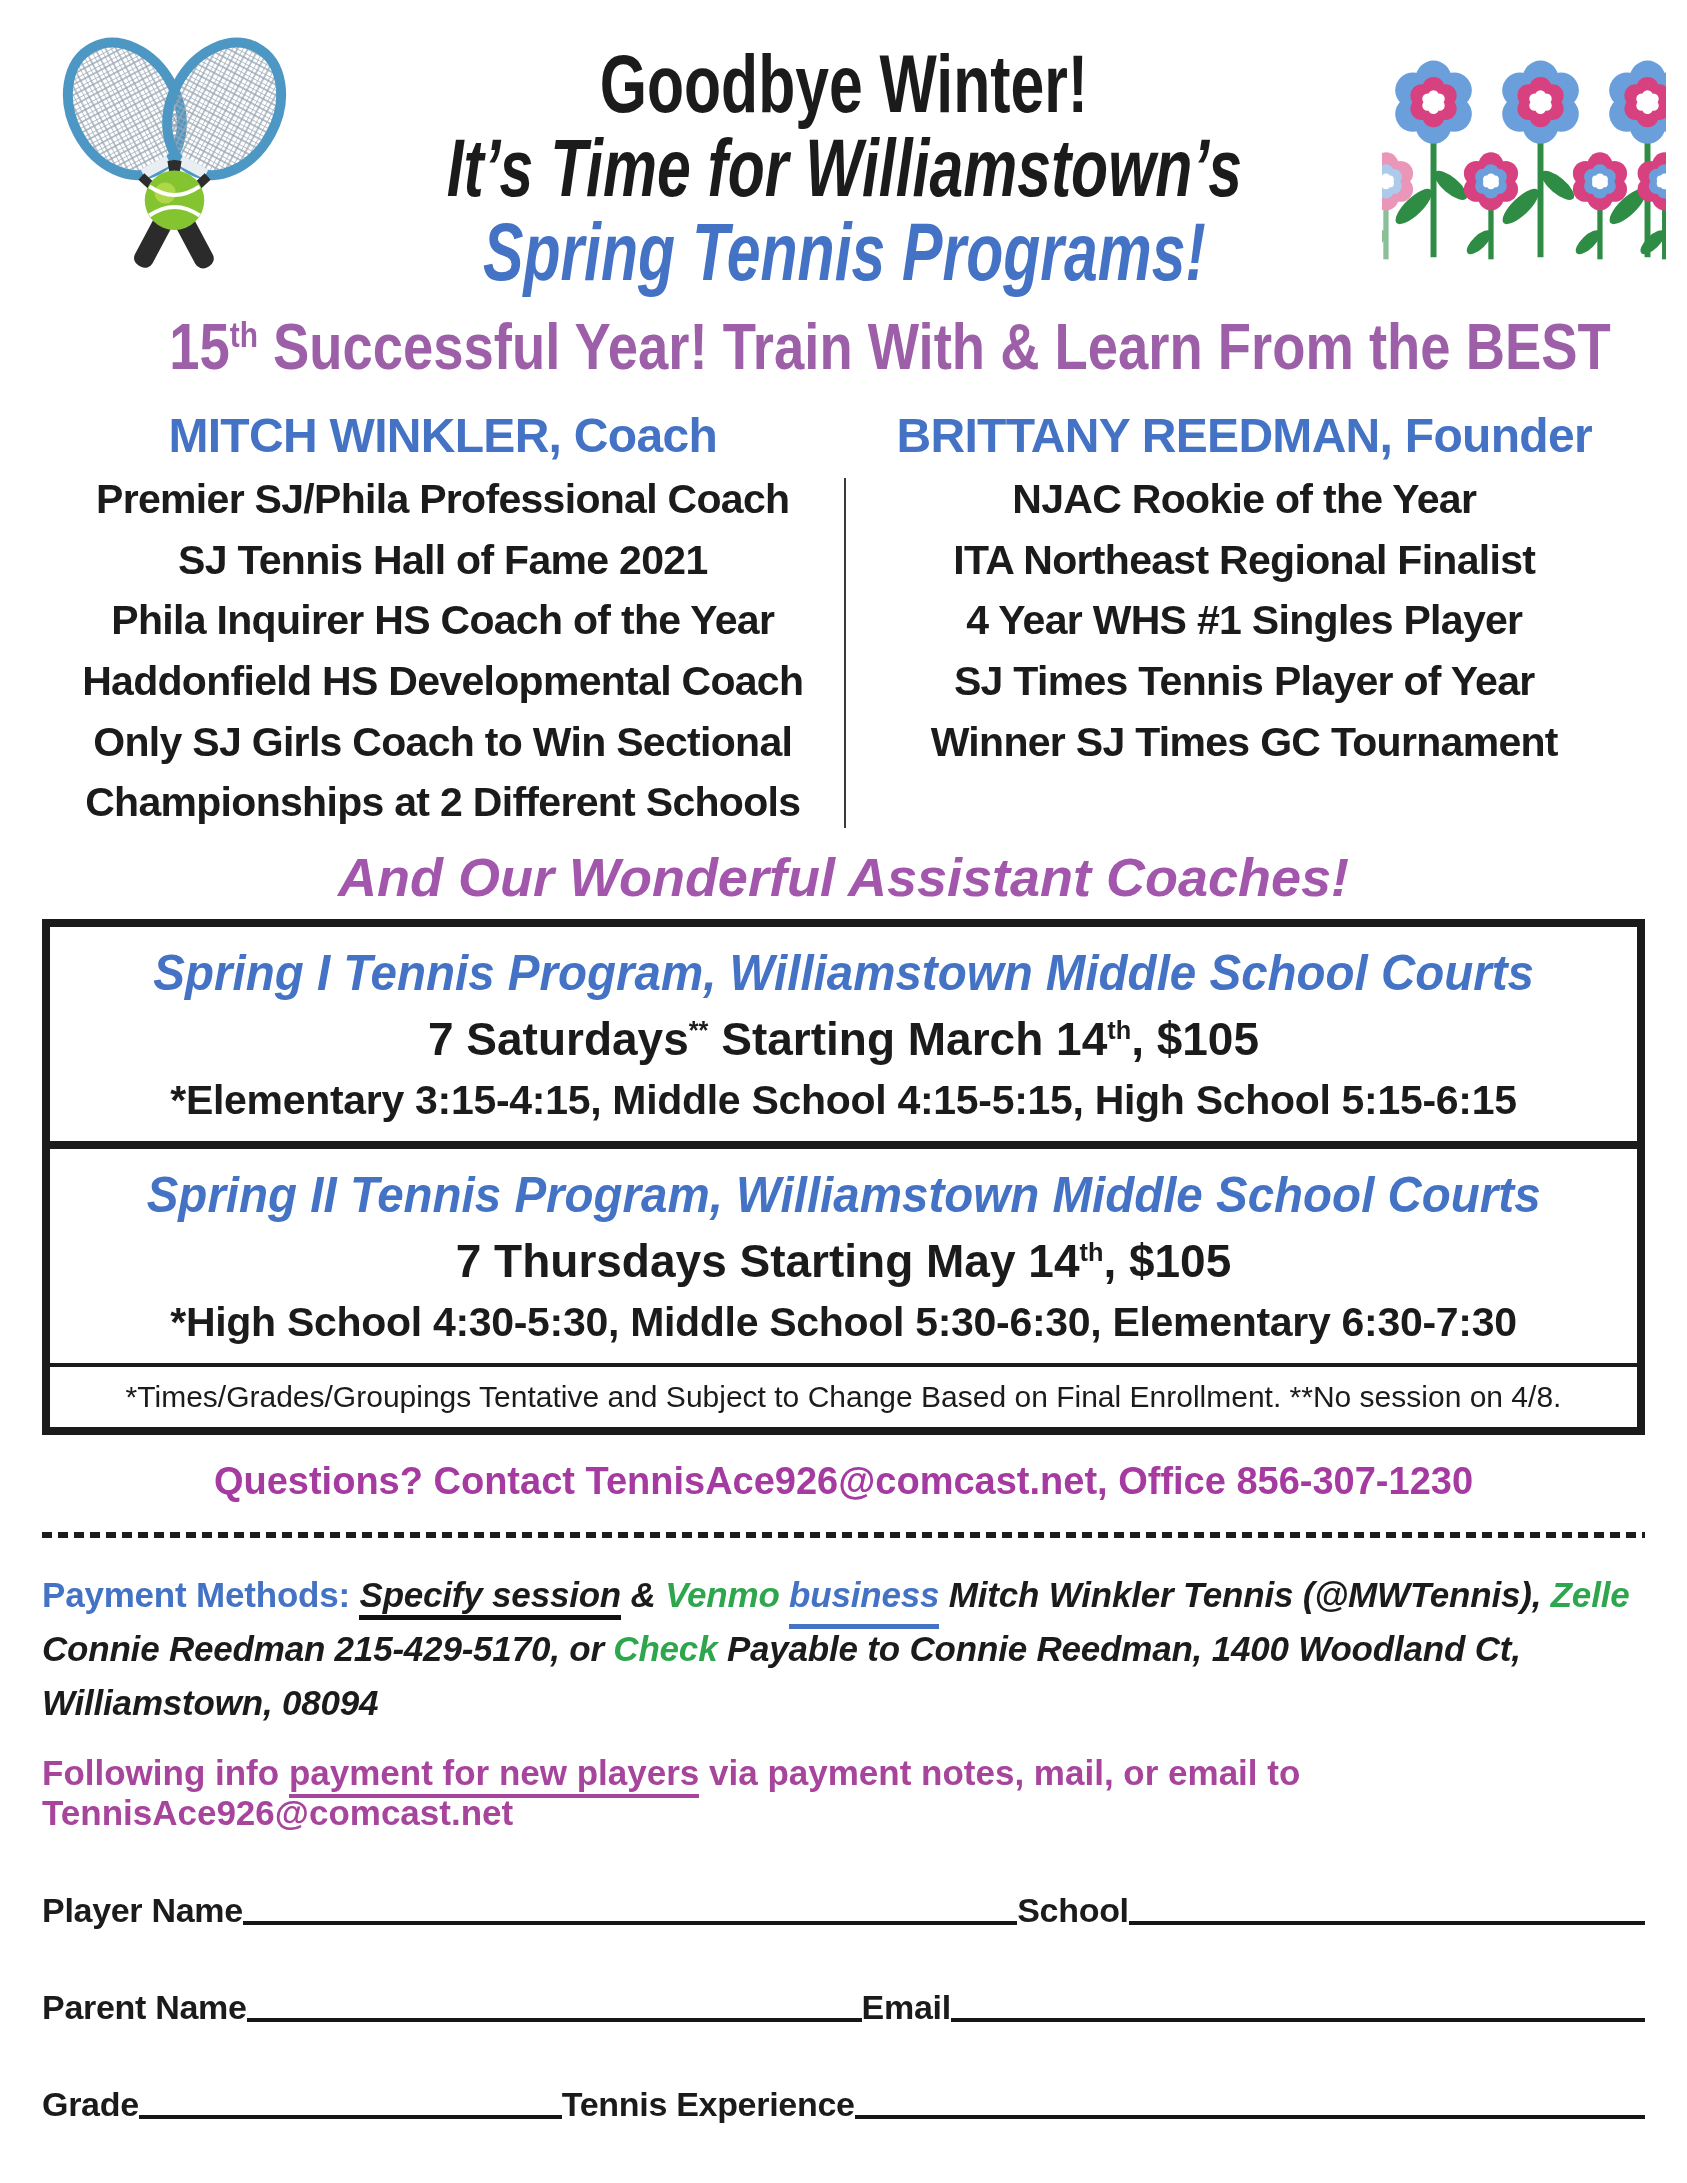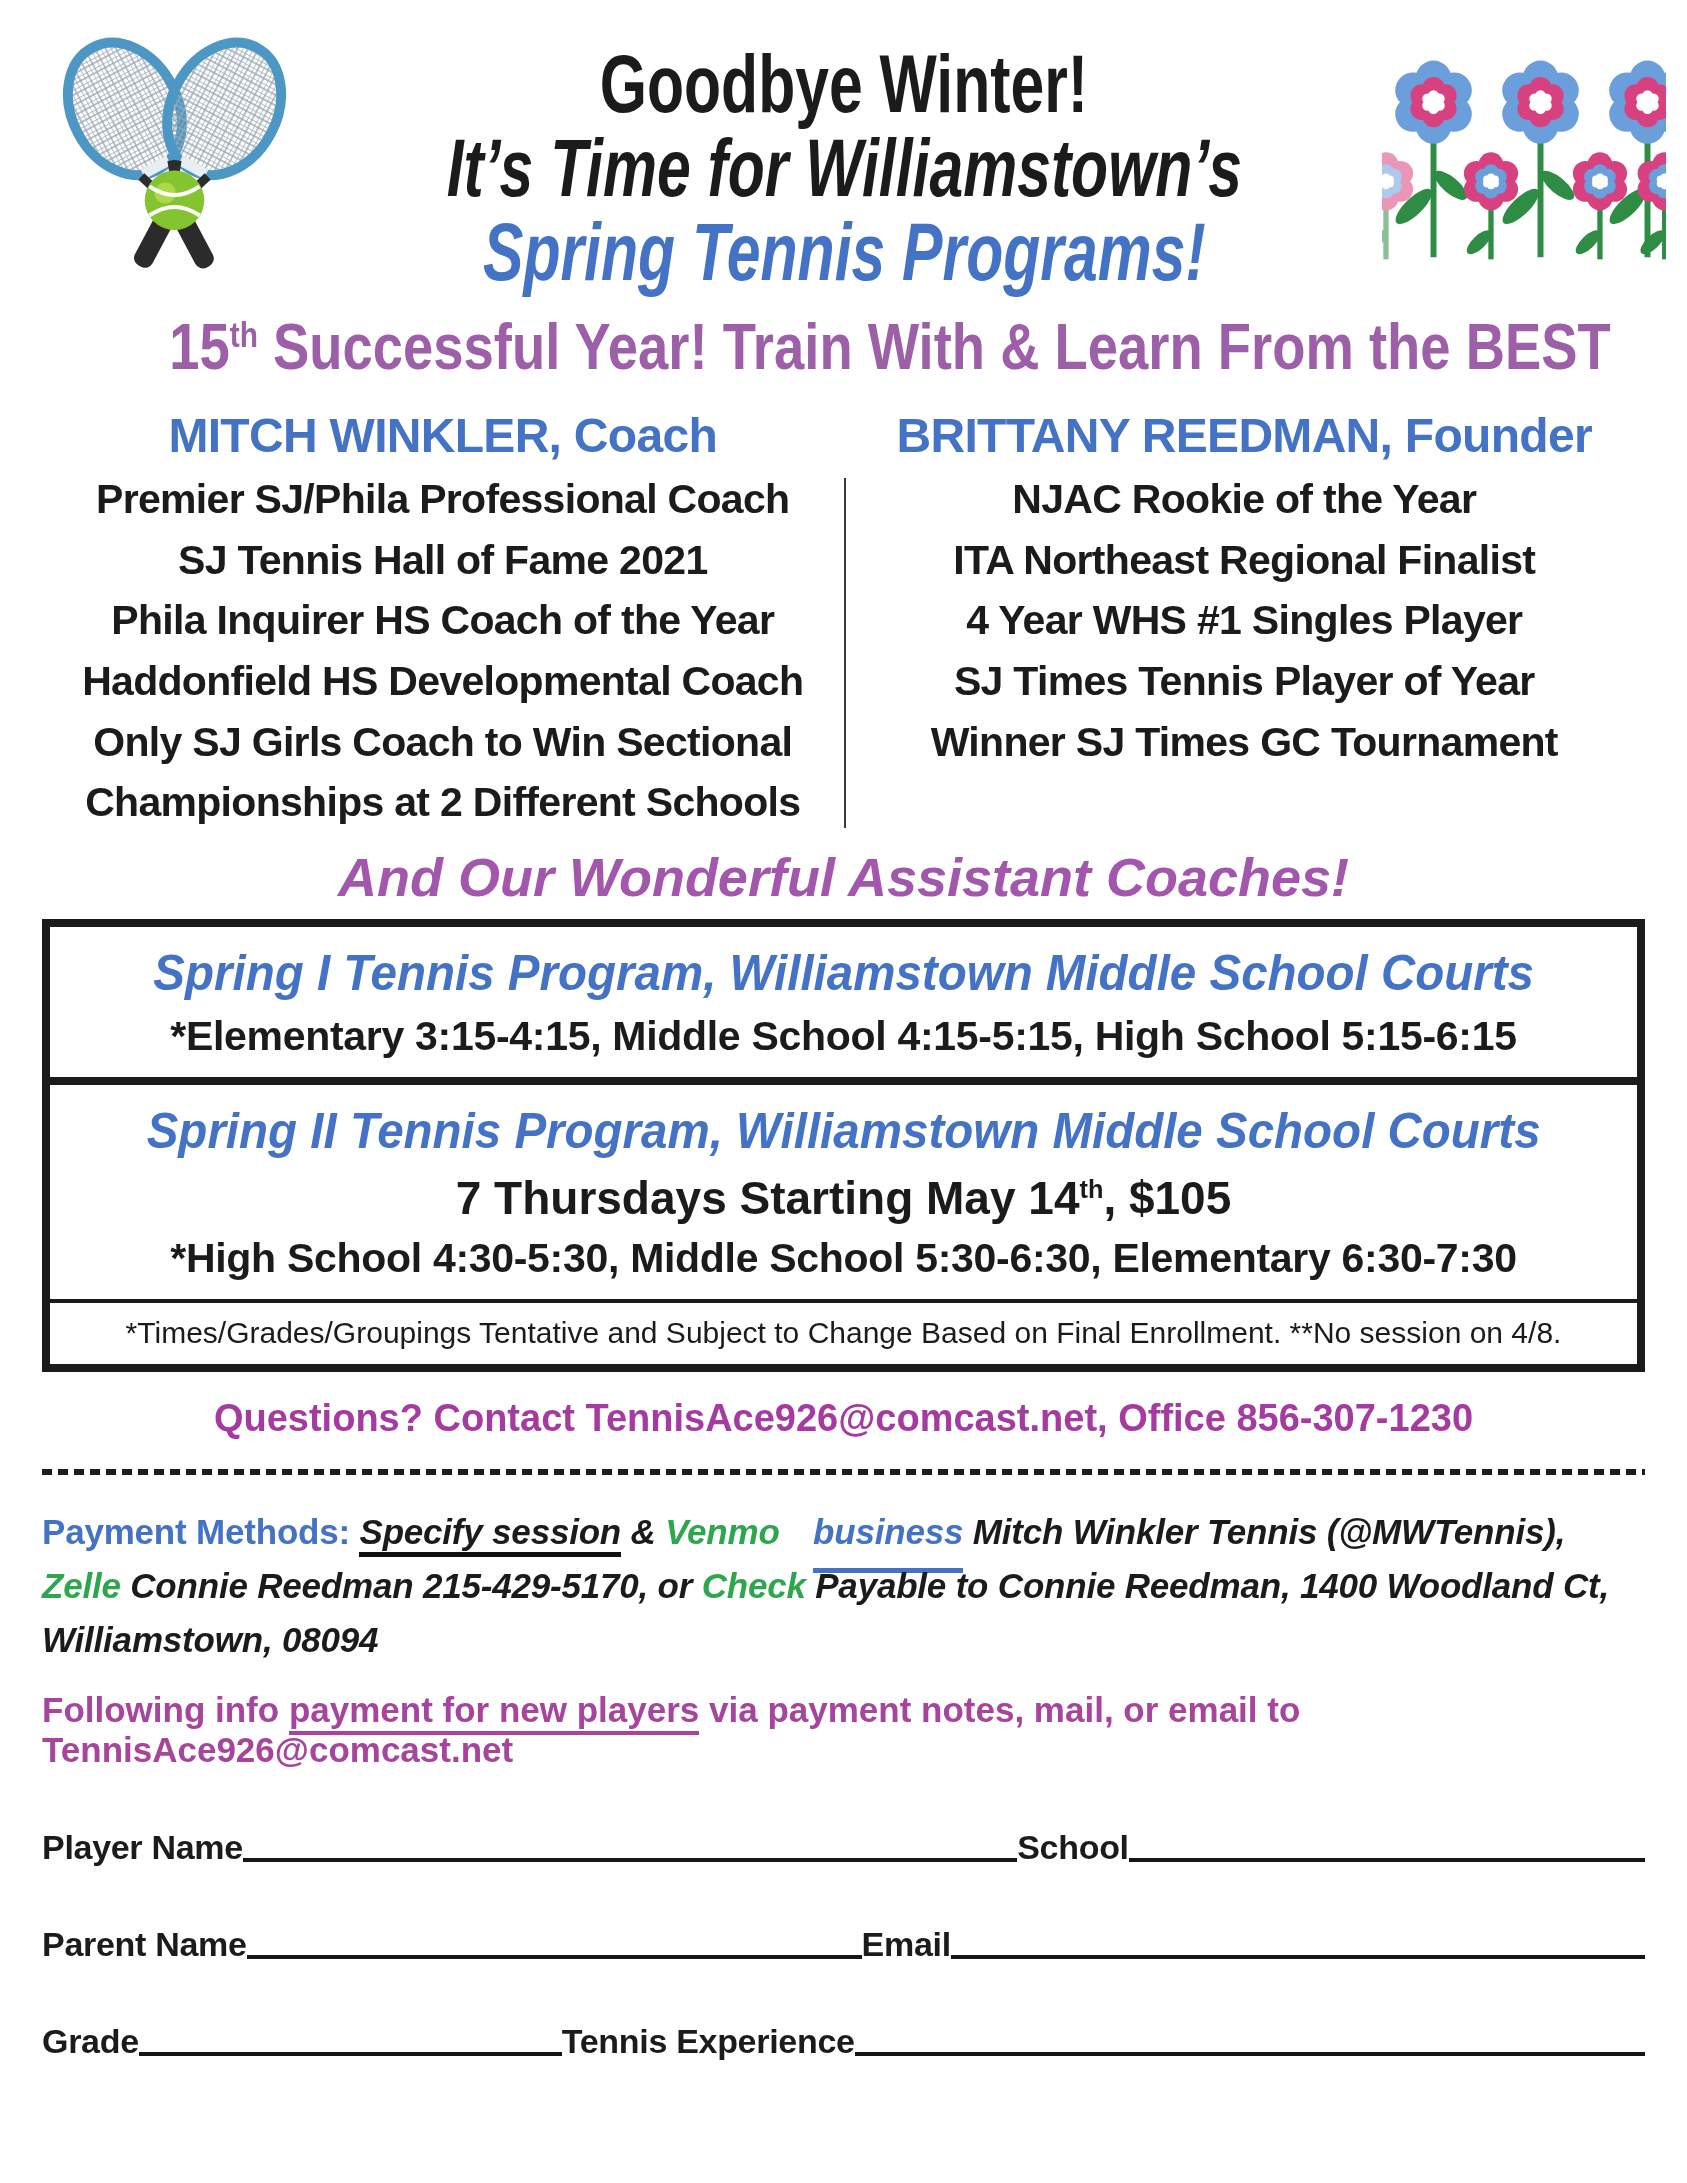--- a/index.html
+++ b/index.html
@@ -48,21 +48,21 @@
 
   
   .dashes { margin-top:29px; height:6px;
     background:repeating-linear-gradient(to right,#1c1c1c 0 10px,transparent 10px 16px); }
 
   
   .payment { margin-top:30px; font-size:35px; line-height:1.55; font-weight:bold; font-style:italic; letter-spacing:-0.2px; }
   .s-bluehead { color:#4472C4; font-style:normal; }
   .s-ublack { border-bottom:5.3px solid #111; padding-bottom:1.3px; }
   .s-green { color:#2EA64E; }
-  .s-ublue { color:#4472C4; border-bottom:5.3px solid #4472C4; padding-bottom:17px;margin-left:24px; }
+  .s-ublue { color:#4472C4; border-bottom:5.3px solid #4472C4; padding-bottom:10px; }
 
   
   .following { margin-top:22.5px; color:#A7449C; font-weight:bold; font-size:35px; }
   .u-purple { border-bottom:4.6px solid #A7449C; padding-bottom:2px; }
 
   
   .form-row { display:flex; margin-top:58px; font-weight:bold; font-size:34px; letter-spacing:-0.3px; }
   .form-row:first-of-type { margin-top:41px; }
   .lbl { flex:none; white-space:nowrap; }
   .fill { flex:1; height:0; border-bottom:4px solid #161616; align-self:flex-end; margin-bottom:5.3px; }
@@ -205,20 +205,21 @@
       <div class="col-line">Winner SJ Times GC Tournament</div>
     </div>
   </div>
 
   <div class="assistant">And Our Wonderful Assistant Coaches!</div>
 
   <div class="program-box">
 
     <div class="prog-section">
       <div class="prog-title"><span class="squish-t">Spring I Tennis Program, Williamstown Middle School Courts</span></div>
+      <div class="prog-sched"><span>7 Saturdays</span><sup>**</sup><span> Starting March 14</span><sup>th</sup><span>, $105</span></div>
       <div class="prog-times">*Elementary 3:15-4:15, Middle School 4:15-5:15, High School 5:15-6:15</div>
     </div>
 
     <div class="hdiv-thick"></div>
 
     <div class="prog-section">
       <div class="prog-title"><span class="squish-t">Spring II Tennis Program, Williamstown Middle School Courts</span></div>
       <div class="prog-sched"><span>7 Thursdays Starting May 14</span><sup></sup><span></span><sup>th</sup><span>, $105</span></div>
       <div class="prog-times">*High School 4:30-5:30, Middle School 5:30-6:30, Elementary 6:30-7:30</div>
     </div>

